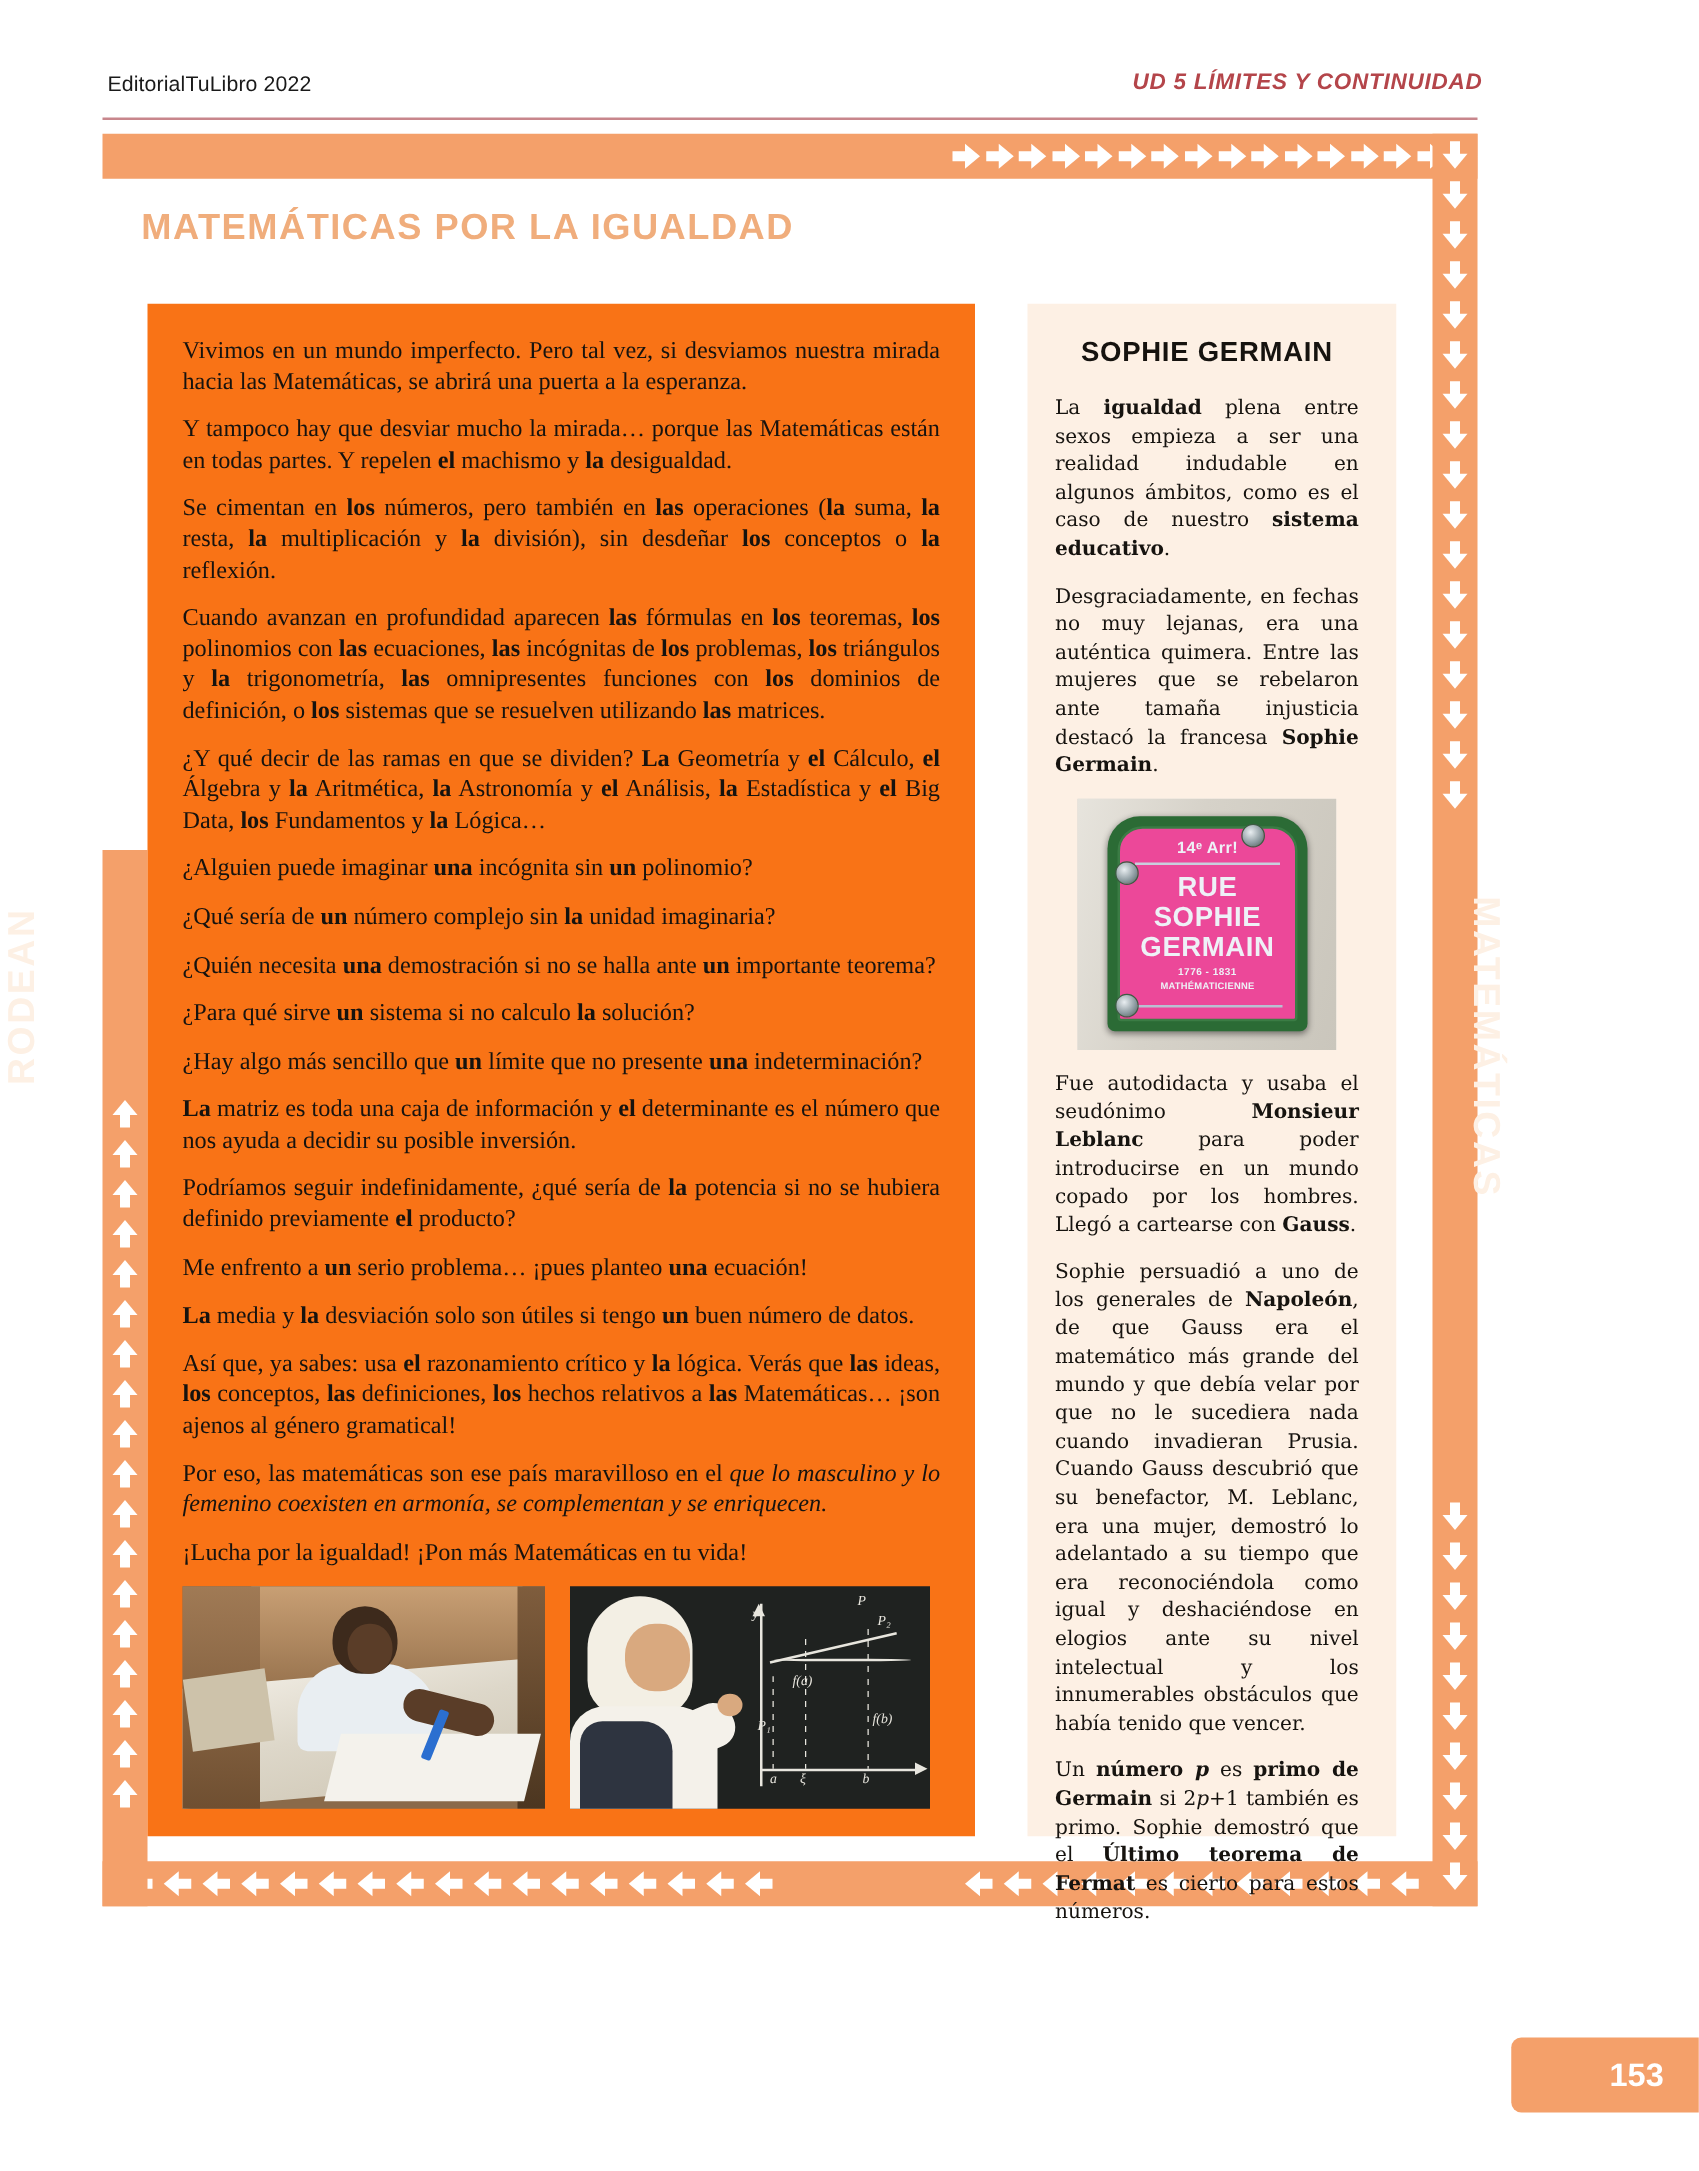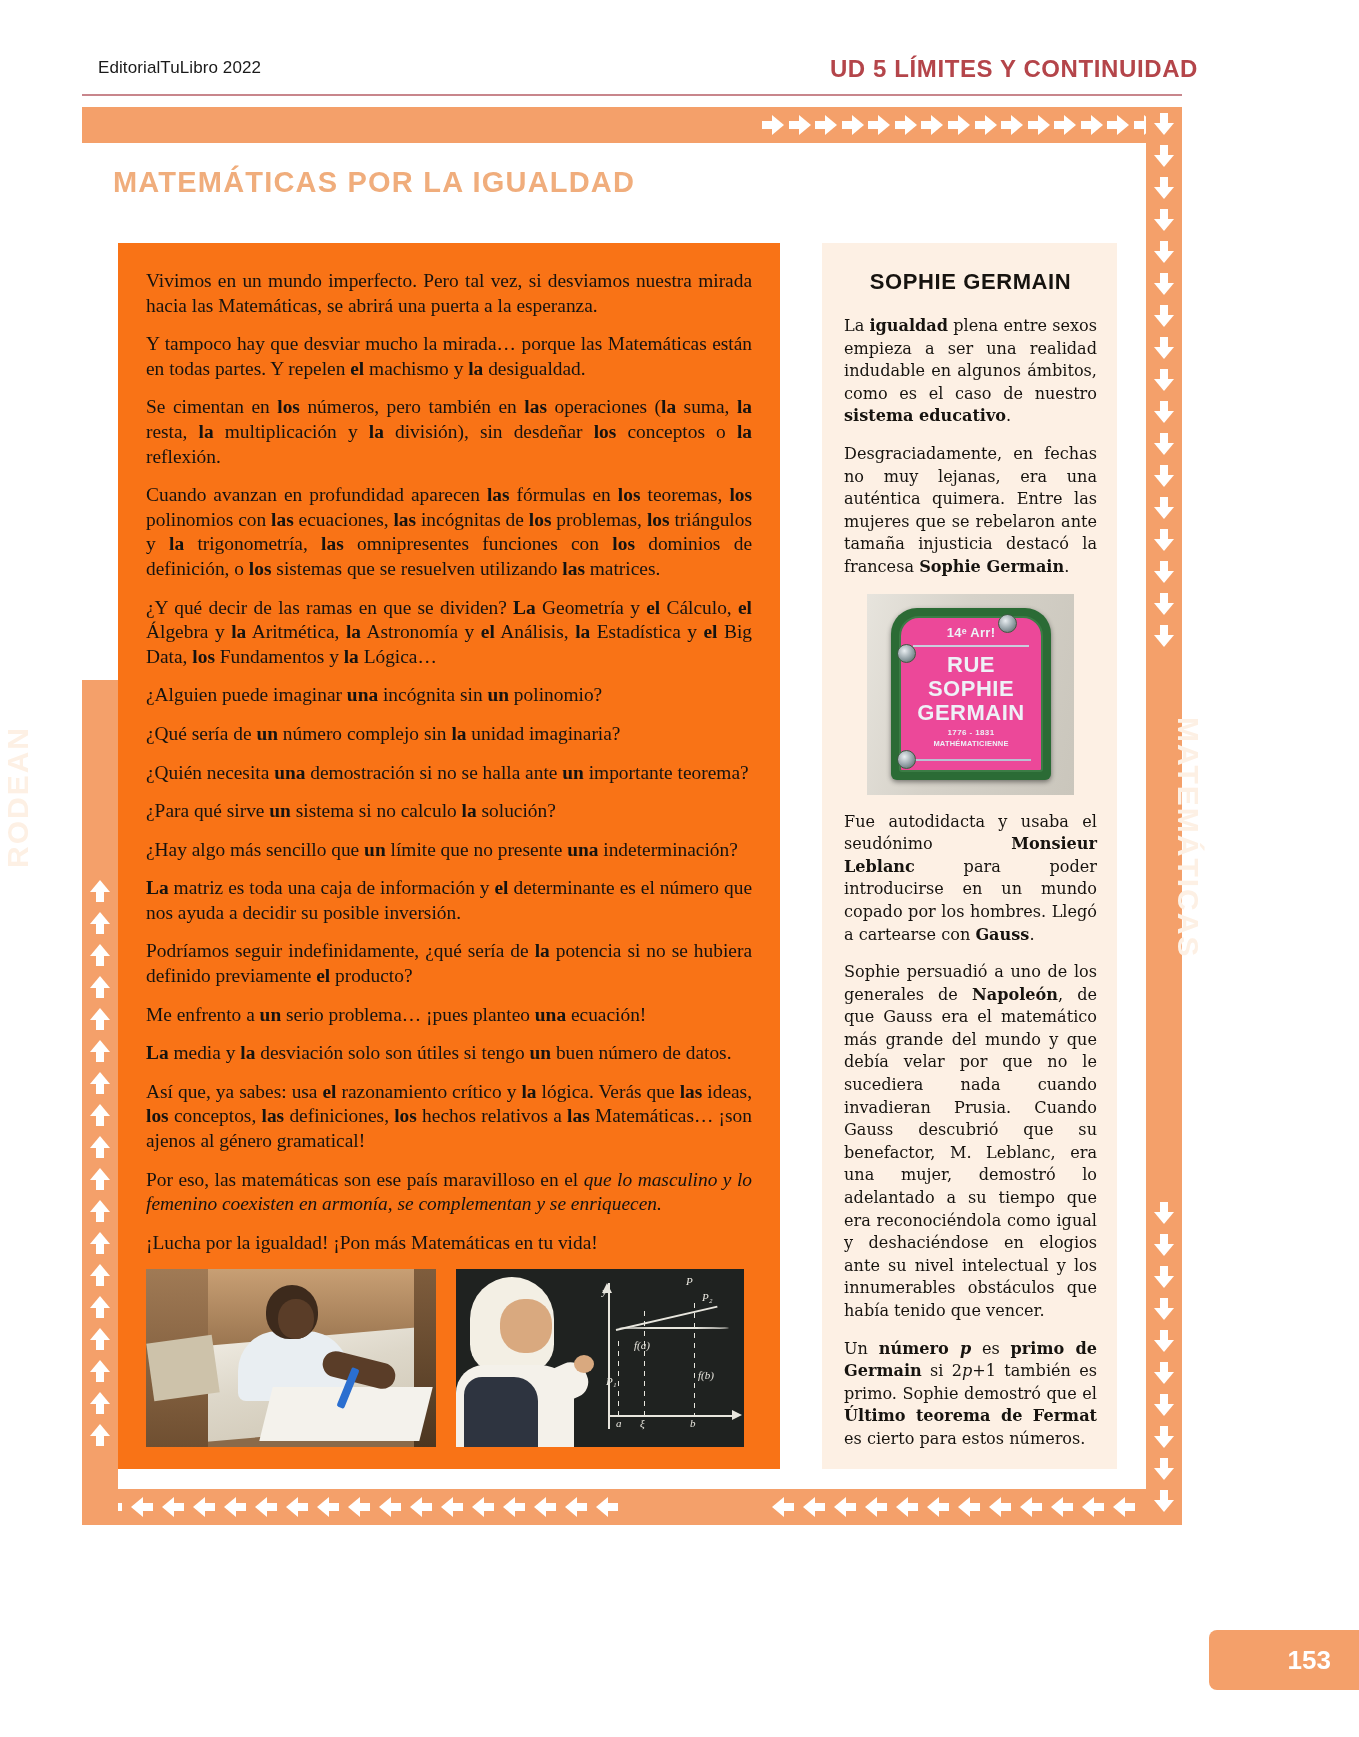--- a/index.html
+++ b/index.html
@@ -3,29 +3,29 @@
 <meta charset="utf-8">
 <style>
   html,body{margin:0;padding:0;background:#ffffff;}
   body{
     width:1359px;height:1737px;position:relative;overflow:hidden;
     font-family:"Liberation Sans",sans-serif;
   }
 
   
   #running-head{
-    position:absolute;left:98px;top:55px;width:1100px;height:42px;
+    position:absolute;left:86px;top:55px;width:1100px;height:42px;
   }
   #running-head .left{
     position:absolute;left:0;top:3px;font-size:17px;color:#1a1a1a;
     letter-spacing:.1px;
   }
   #running-head .right{
-    position:absolute;right:0;top:0;font-size:24px;color:#b4454a;
-    font-weight:bold;letter-spacing:.6px;
+    position:absolute;right:0;top:0;font-size:18px;color:#b4454a;
+    font-weight:bold;letter-spacing:.6px;font-style:italic;
   }
   #head-rule{
     position:absolute;left:82px;top:94px;width:1100px;height:2px;
     background:#c8868c;
   }
 
   
   .band{position:absolute;background:#f4a06a;overflow:hidden;}
   #band-top{left:82px;top:107px;width:1100px;height:36px;}
   #band-bottom{left:82px;top:1489px;width:1100px;height:36px;}
@@ -71,21 +71,21 @@
   
   #main-col{
     position:absolute;left:118px;top:243px;width:662px;height:1226px;
     background:#f97316;
   }
   #main-inner{padding:26px 28px 0 28px;}
   #side-col{
     position:absolute;left:822px;top:243px;width:295px;height:1226px;
     background:#fdf0e4;
   }
-  #side-inner{padding:22px 20px 0 22px;}
+  #side-inner{padding:22px 30px 0 22px;}
 
   
   .p{
     font-family:"Liberation Serif",serif;
     font-size:19.4px;line-height:24.6px;color:#16130f;
     text-align:justify;margin:0 0 14px 0;
     -webkit-hyphens:none;hyphens:none;
   }
   .p b{font-weight:bold;}
   .p i{}

